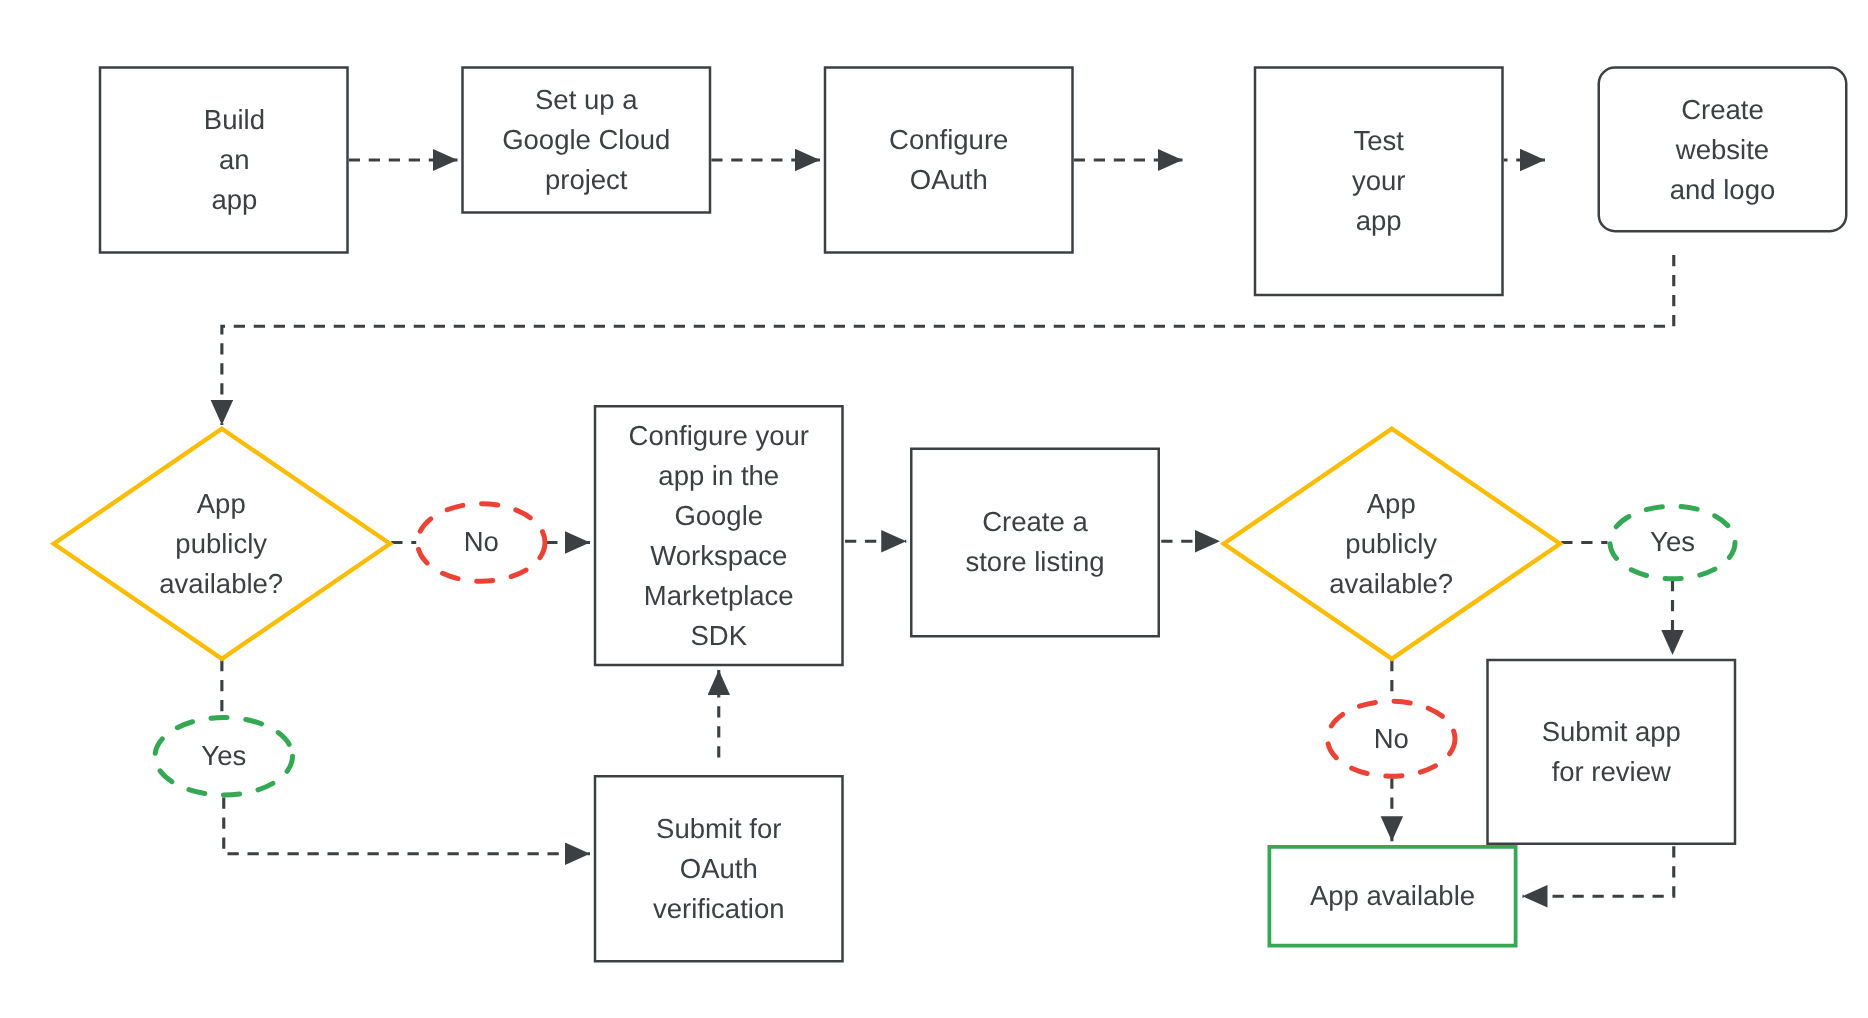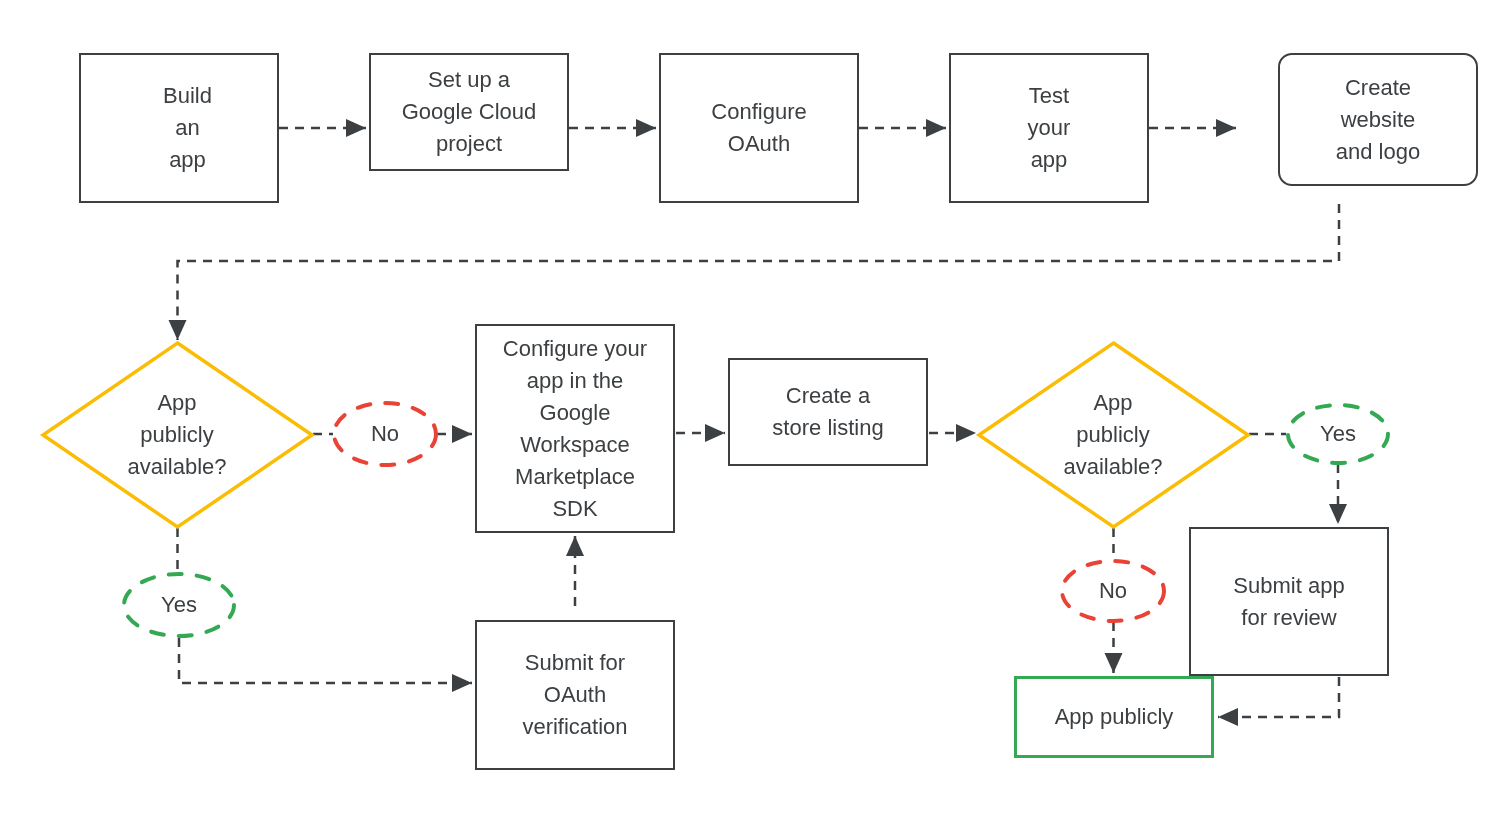--- a/index.html
+++ b/index.html
@@ -115,21 +115,21 @@
   </svg>
 
   <div class="node process" style="left:79px;  top:53px; width:200px; height:150px;padding-left:17px;">Build
 an
 app</div>
   <div class="node process" style="left:369px; top:53px; width:200px; height:118px;">Set up a
 Google Cloud
 project</div>
   <div class="node process" style="left:659px; top:53px; width:200px; height:150px;">Configure
 OAuth</div>
-  <div class="node process" style="left:949px; top:53px; width:200px; height:150px;">Test
+  <div class="node process" style="left:1003px; top:53px; width:200px; height:184px;">Test
 your
 app</div>
   <div class="node process" style="left:1278px; top:53px; width:200px; height:133px;border-radius:14px;">Create
 website
 and logo</div>
 
   <div class="node free-label" style="left:77px; top:387px; width:200px; height:96px;">App
 publicly
 available?</div>
   <div class="node free-label" style="left:1013px; top:387px; width:200px; height:96px;">App
@@ -140,22 +140,22 @@
   <div class="node free-label" style="left:124px; top:574px; width:110px; height:62px;">Yes</div>
   <div class="node free-label" style="left:1288px; top:405px; width:100px; height:58px;">Yes</div>
   <div class="node free-label" style="left:1062px; top:561px; width:102px; height:60px;">No</div>
 
   <div class="node process" style="left:475px; top:324px; width:200px; height:209px;">Configure your
 app in the
 Google
 Workspace
 Marketplace
 SDK</div>
-  <div class="node process" style="left:728px; top:358px; width:200px; height:108px;">Create a
+  <div class="node process" style="left:728px; top:358px; width:200px; height:152px;">Create a
 store listing</div>
   <div class="node process" style="left:475px; top:608px; width:200px; height:150px;margin-top:12px;">Submit for
 OAuth
 verification</div>
   <div class="node process" style="left:1189px; top:527px; width:200px; height:149px;">Submit app
 for review</div>
-  <div class="node terminal" style="left:1014px; top:676px; width:200px; height:82px;">App publicly</div>
+  <div class="node terminal" style="left:1014px; top:676px; width:200px; height:82px;">App available</div>
 
 </div>
 
 </body></html>

